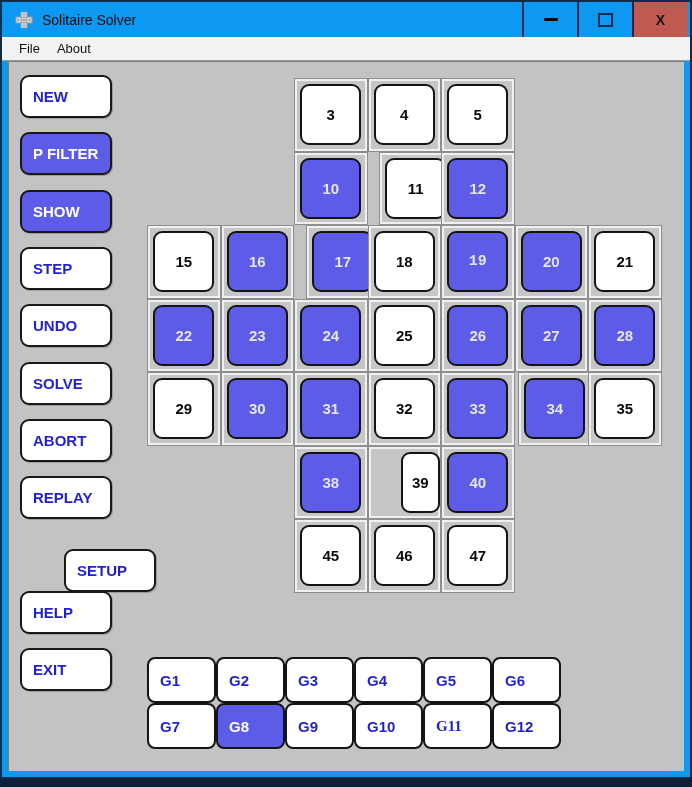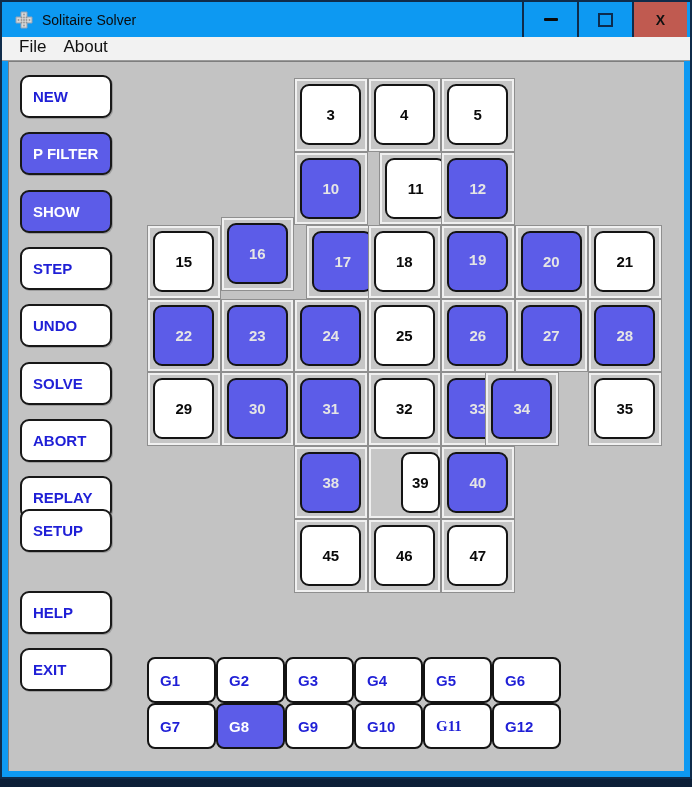--- a/index.html
+++ b/index.html
@@ -26,22 +26,22 @@
     width:55px;height:100%;display:flex;align-items:center;justify-content:center;
     border-left:2px solid var(--navy);box-sizing:border-box;cursor:default;
   }
   .ctrl.close{background:var(--closered);}
   .glyph-min{display:block;width:14px;height:3px;background:#0a0a0a;border-radius:1px;}
   .glyph-max{display:block;width:11px;height:10px;border:2px solid #0c2c4e;background:transparent;}
   .glyph-close{font-size:14px;font-weight:bold;color:#111;line-height:1;}
   
   .menubar{
     height:23px;flex:0 0 23px;background:#f2f2f2;border-bottom:1px solid #9a9a9a;
-    display:flex;align-items:flex-start;padding-left:17px;gap:17px;
-    font-size:17px;color:#111;
+    display:flex;align-items:center;padding-left:17px;gap:17px;
+    font-size:13px;color:#111;
   }
   .menuitem{cursor:default;}
   
   .clientwrap{
     flex:1 1 auto;
     border-left:6px solid var(--titleblue);
     border-right:6px solid var(--titleblue);
     border-bottom:6px solid var(--titleblue);
     box-sizing:border-box;
   }
@@ -131,21 +131,21 @@
     <div class="client">
       <div id="sidebar">
           <div class="btn" style="top: 14px;">NEW</div>
           <div class="btn active" style="top: 71px;">P FILTER</div>
           <div class="btn active" style="top: 129px;">SHOW</div>
           <div class="btn" style="top: 186px;">STEP</div>
           <div class="btn" style="top: 243px;">UNDO</div>
           <div class="btn" style="top: 301px;">SOLVE</div>
           <div class="btn" style="top: 358px;">ABORT</div>
           <div class="btn" style="top: 415px;">REPLAY</div>
-          <div class="btn" style="top: 448px;">SETUP</div>
+          <div class="btn" style="top: 488px; margin-left: 44px;">SETUP</div>
           <div class="btn" style="top: 530px;">HELP</div>
           <div class="btn" style="top: 587px;">EXIT</div>
         </div>
       <div id="board">
           <div class="tile" style="left: 286px; top: 17px;">
             <div class="cell">3</div>
           </div>
           <div class="tile" style="left: 359.5px; top: 17px;">
             <div class="cell">4</div>
           </div>
@@ -157,21 +157,21 @@
           </div>
           <div class="tile" style="left: 371px; top: 90.5px;">
             <div class="cell">11</div>
           </div>
           <div class="tile" style="left: 433px; top: 90.5px;">
             <div class="cell filled">12</div>
           </div>
           <div class="tile" style="left: 139px; top: 164px;">
             <div class="cell">15</div>
           </div>
-          <div class="tile" style="left: 212.5px; top: 156px;">
+          <div class="tile" style="left: 212.5px; top: 164px;">
             <div class="cell filled">16</div>
           </div>
           <div class="tile" style="left: 286px; top: 164px; margin-left: 12px;">
             <div class="cell filled">17</div>
           </div>
           <div class="tile" style="left: 359.5px; top: 164px;">
             <div class="cell">18</div>
           </div>
           <div class="tile" style="left: 433px; top: 164px; font-family: Liberation Mono, monospace;">
             <div class="cell filled">19</div>
@@ -211,21 +211,21 @@
           </div>
           <div class="tile" style="left: 286px; top: 311px;">
             <div class="cell filled">31</div>
           </div>
           <div class="tile" style="left: 359.5px; top: 311px;">
             <div class="cell">32</div>
           </div>
           <div class="tile" style="left: 433px; top: 311px;">
             <div class="cell filled">33</div>
           </div>
-          <div class="tile" style="left: 477px; top: 311px;">
+          <div class="tile" style="left: 510px; top: 311px;">
             <div class="cell filled">34</div>
           </div>
           <div class="tile" style="left: 580px; top: 311px;">
             <div class="cell">35</div>
           </div>
           <div class="tile" style="left: 286px; top: 384.5px;">
             <div class="cell filled">38</div>
           </div>
           <div class="tile" style="left: 359.5px; top: 384.5px; padding-left: 32px;">
             <div class="cell">39</div>

